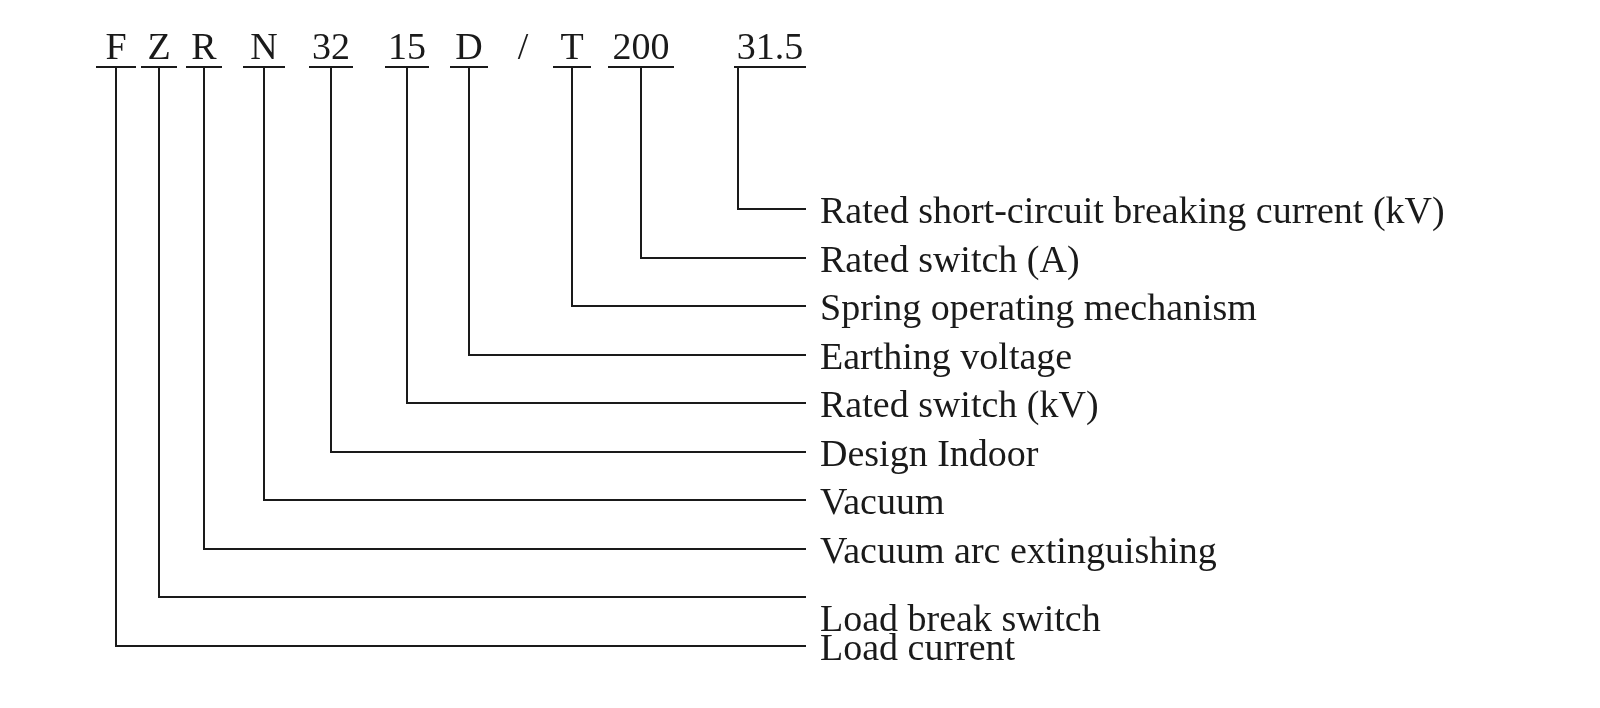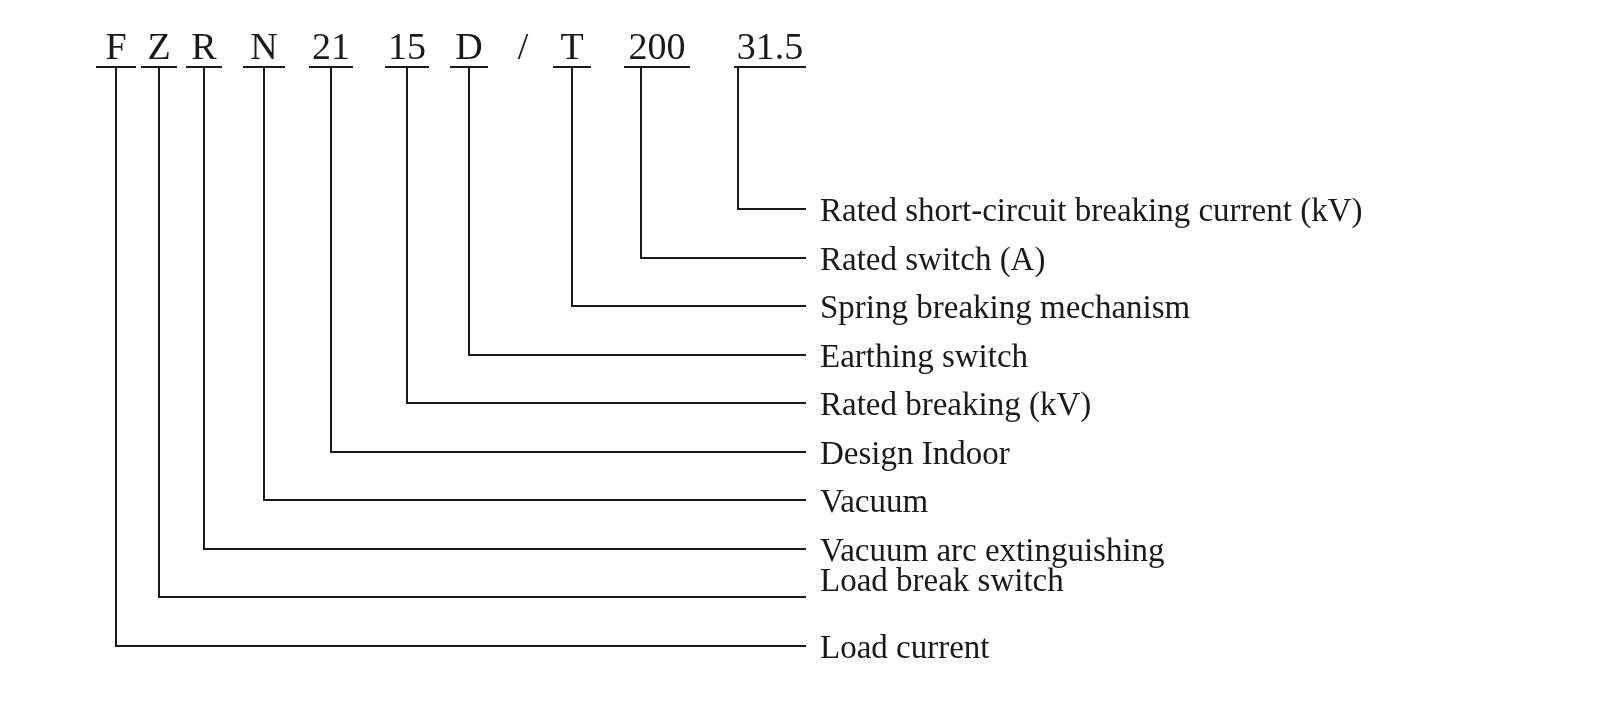--- a/index.html
+++ b/index.html
@@ -47,90 +47,90 @@
   .hline{
     position:absolute;
     height:2px;
     background:var(--ink);
   }
   .label{
     position:absolute;
     left:820px;
     height:48px;
     line-height:48px;
-    font-size:33px;
+    font-size:38px;
     color:var(--ink);
     white-space:nowrap;
   }
 </style>
 </head>
 <body>
 
 <div class="stage">
 
   <div>
     <div class="code" style="left:96px;width:40px">F</div>
     <div class="vline" style="left:115px;top:68px;height:579px"></div>
     <div class="hline" style="left:116px;top:645px;width:690px"></div>
     <div class="label" style="top:623px">Load current</div>
   </div>
 
   <div>
     <div class="code" style="left:141px;width:36px">Z</div>
     <div class="vline" style="left:158px;top:68px;height:530px"></div>
     <div class="hline" style="left:159px;top:596px;width:647px"></div>
-    <div class="label" style="top:556px">Load break switch</div>
+    <div class="label" style="top:594px">Load break switch</div>
   </div>
 
   <div>
     <div class="code" style="left:186px;width:36px">R</div>
     <div class="vline" style="left:203px;top:68px;height:482px"></div>
     <div class="hline" style="left:204px;top:548px;width:602px"></div>
     <div class="label" style="top:526px">Vacuum arc extinguishing</div>
   </div>
 
   <div>
     <div class="code" style="left:243px;width:42px">N</div>
     <div class="vline" style="left:263px;top:68px;height:433px"></div>
     <div class="hline" style="left:264px;top:499px;width:542px"></div>
     <div class="label" style="top:477px">Vacuum</div>
   </div>
 
   <div>
-    <div class="code" style="left:309px;width:44px">21</div>
+    <div class="code" style="left:309px;width:44px">32</div>
     <div class="vline" style="left:330px;top:68px;height:385px"></div>
     <div class="hline" style="left:331px;top:451px;width:475px"></div>
     <div class="label" style="top:429px">Design Indoor</div>
   </div>
 
   <div>
     <div class="code" style="left:385px;width:44px">15</div>
     <div class="vline" style="left:406px;top:68px;height:336px"></div>
     <div class="hline" style="left:407px;top:402px;width:399px"></div>
-    <div class="label" style="top:380px">Rated breaking (kV)</div>
+    <div class="label" style="top:380px">Rated switch (kV)</div>
   </div>
 
   <div>
     <div class="code" style="left:450px;width:38px">D</div>
     <div class="vline" style="left:468px;top:68px;height:288px"></div>
     <div class="hline" style="left:469px;top:354px;width:337px"></div>
-    <div class="label" style="top:332px">Earthing switch</div>
+    <div class="label" style="top:332px">Earthing voltage</div>
   </div>
 
   <div class="sep" style="left:511px;width:24px">/</div>
 
   <div>
     <div class="code" style="left:553px;width:38px">T</div>
     <div class="vline" style="left:571px;top:68px;height:239px"></div>
     <div class="hline" style="left:572px;top:305px;width:234px"></div>
-    <div class="label" style="top:283px">Spring breaking mechanism</div>
+    <div class="label" style="top:283px">Spring operating mechanism</div>
   </div>
 
   <div>
-    <div class="code" style="left:624px;width:66px">200</div>
+    <div class="code" style="left:608px;width:66px">200</div>
     <div class="vline" style="left:640px;top:68px;height:191px"></div>
     <div class="hline" style="left:641px;top:257px;width:165px"></div>
     <div class="label" style="top:235px">Rated switch (A)</div>
   </div>
 
   <div>
     <div class="code" style="left:734px;width:72px">31.5</div>
     <div class="vline" style="left:737px;top:68px;height:142px"></div>
     <div class="hline" style="left:738px;top:208px;width:68px"></div>
     <div class="label" style="top:186px">Rated short-circuit breaking current (kV)</div>

